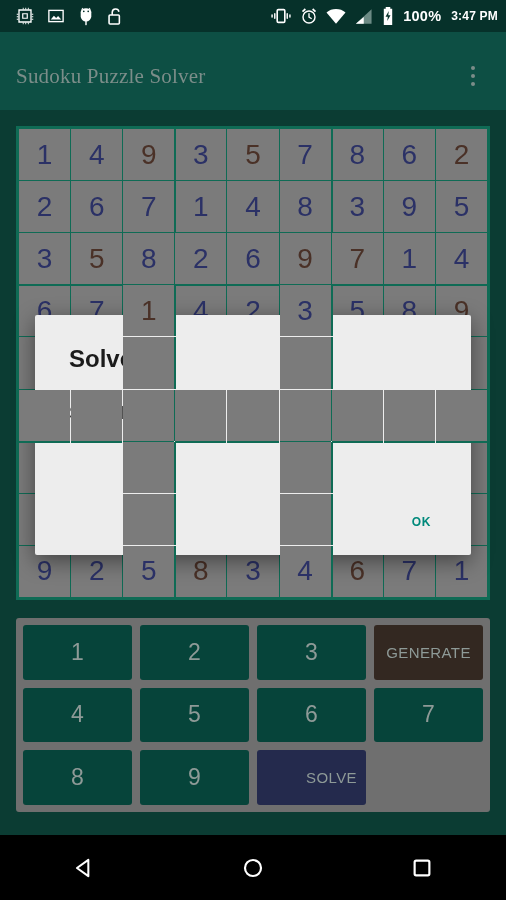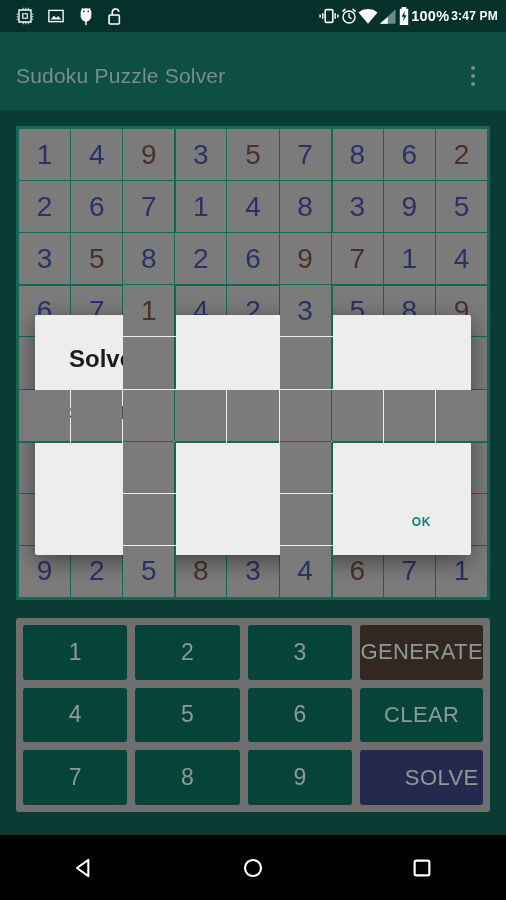--- a/index.html
+++ b/index.html
@@ -10,29 +10,29 @@
   }
   #screen{ position:relative; width:506px; height:900px; background:#0b3c33; overflow:hidden; }
 
   
   #statusbar{
     position:absolute; left:0; top:0; width:506px; height:32px;
     background:#06312a; display:flex; align-items:center;
     padding:0 8px; color:#fff;
   }
   #sb-left{ display:flex; align-items:center; gap:13px; margin-left:8px; }
-  #sb-right{ margin-left:auto; display:flex; align-items:center; gap:0; }
+  #sb-right{ margin-left:auto; display:flex; align-items:center; gap:8px; }
   .sbicon{ display:block; }
   #battpct{ font-size:14.5px; font-weight:bold; letter-spacing:.2px; }
   #clock{ font-size:12px; font-weight:bold; margin-left:2px; letter-spacing:.2px; }
 
   
   #appbar{
     position:absolute; left:0; top:32px; width:506px; height:88px;
-    background:#0d4f44; display:flex; align-items:center; padding:0 16px;
+    background:#0d4f44; display:flex; align-items:center; padding:0 16px;font-family:Liberation Serif, serif;
   }
   #apptitle{
     font-size:21px; color:#7b8d89; letter-spacing:.2px;
   }
   #overflow{
     margin-left:auto; width:34px; height:52px;
     display:flex; flex-direction:column; align-items:center; justify-content:center; gap:4px;
   }
   #overflow i{ width:4px; height:4px; border-radius:50%; background:#7b8d89; display:block; }
 
@@ -64,21 +64,21 @@
     position:absolute; left:16px; top:508px; width:474px; height:194px;
     background:#6f6f6f; border-radius:3px; padding:7px;
     display:grid; grid-template-columns:repeat(4,1fr); grid-template-rows:repeat(3,1fr);
     gap:8px;
   }
   .key{
     background:#06443a; border-radius:3px;
     display:flex; align-items:center; justify-content:center;
     color:#8e9a97; font-size:23px; letter-spacing:.4px;
   }
-  .key.action{ font-size:22px;text-align:right; }
+  .key.action{ font-size:15px;text-align:right; }
   .key.generate{ background:#332821; }
   .key.solve{ background:#242a4d;padding-left:40px; }
 
   
   #dialog{
     position:absolute; left:35px; top:315px; width:436px; height:240px;
     background:#ededed; border-radius:2px;
     box-shadow:0 6px 22px rgba(0,0,0,.45);
     padding:30px 34px 0 34px;
   }
@@ -250,21 +250,20 @@
         <div class="cell">1</div>
       </div>
     <div id="keypad">
         <div class="key">1</div>
         <div class="key">2</div>
         <div class="key">3</div>
         <div class="key action generate">GENERATE</div>
         <div class="key">4</div>
         <div class="key">5</div>
         <div class="key">6</div>
-        <div class="key action">CLEAR</div>
         <div class="key">7</div>
         <div class="key">8</div>
         <div class="key">9</div>
         <div class="key action solve">SOLVE</div>
       </div>
   </div>
 
   <div id="dialog">
     <div id="dlgtitle">Solver</div>
     <div id="dlgmsg">Solved in ~2ms</div>

